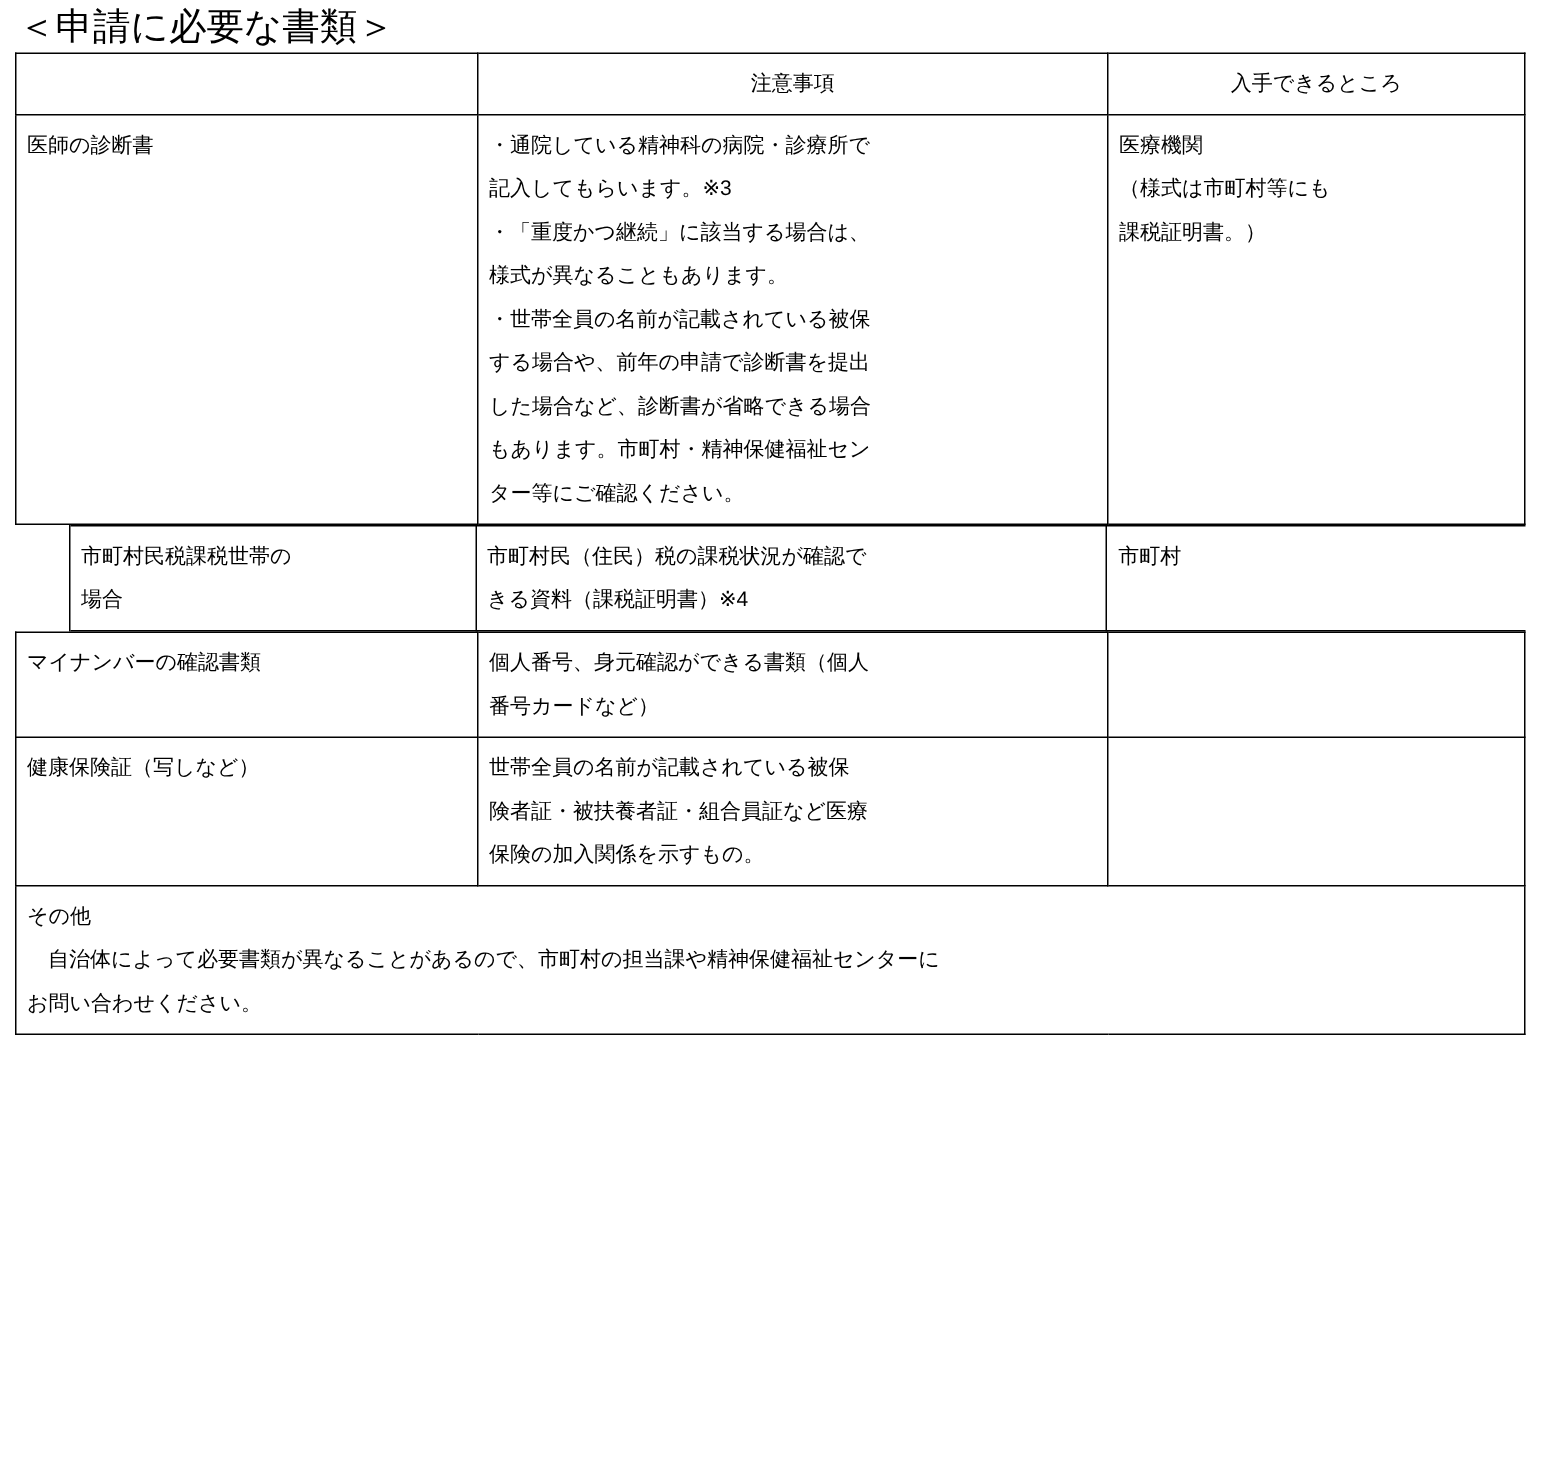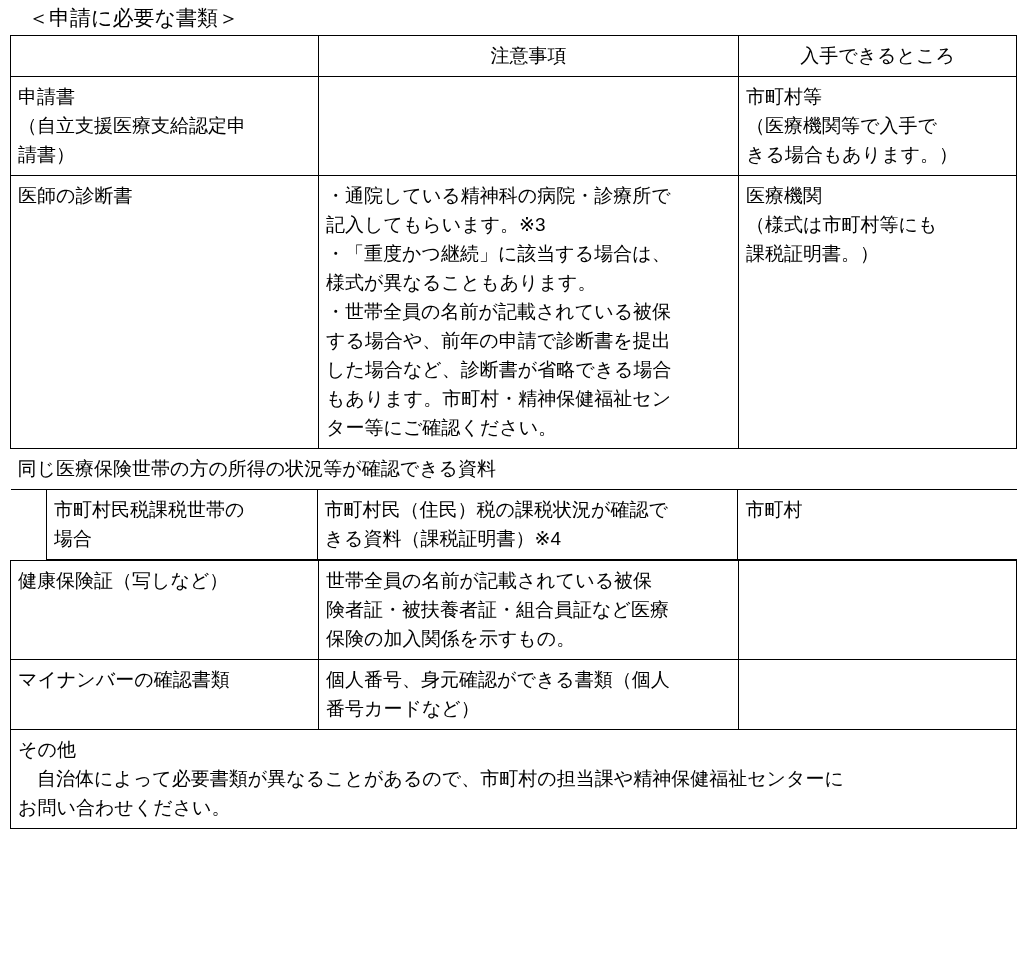--- a/index.html
+++ b/index.html
@@ -15,35 +15,35 @@
     -webkit-font-smoothing: antialiased;
   }
   .page {
     position: relative;
     width: 1028px;
     height: 974px;
     box-sizing: border-box;
     padding: 4px 10px 0 10px;
   }
   .doc-title {
-    font-size: 21px;
+    font-size: 25px;
     line-height: 28px;
-    margin: 0 0 3px 18px;
+    margin: 0 0 3px 2px;
     white-space: nowrap;
   }
   table.doc-table {
     border-collapse: collapse;
     width: 1006px;
     table-layout: fixed;
   }
   table.doc-table td {
     border: 1.5px solid #000000;
     vertical-align: top;
     padding: 5px 7px 6px 7px;
-    font-size: 19px;
+    font-size: 14px;
     line-height: 29px;
   }
   .col-a { width: 308px; }
   .col-b { width: 420px; }
   .col-c { width: 278px; }
   .center { text-align: center; }
   .sp-cell { padding: 0 !important; border: none !important; }
   
   .nested {
     border-collapse: collapse;
@@ -89,33 +89,20 @@
         <col class="col-c">
     </colgroup>
     <tbody>
 
       <tr>
         <td class="center"></td>
         <td class="center">注意事項</td>
         <td class="center">入手できるところ</td>
       </tr>
 
-      <tr>
-        <td>
-          <span class="line">申請書</span>
-          <span class="line">（自立支援医療支給認定申</span>
-          <span class="line">請書）</span>
-        </td>
-        <td></td>
-        <td>
-          <span class="line">市町村等</span>
-          <span class="line">（医療機関等で入手で</span>
-          <span class="line">きる場合もあります。）</span>
-        </td>
-      </tr>
 
       <tr>
         <td>
           <span class="line">医師の診断書</span>
         </td>
         <td>
           <span class="line">・通院している精神科の病院・診療所で</span>
           <span class="line">記入してもらいます。※3</span>
           <span class="line">・「重度かつ継続」に該当する場合は、</span>
           <span class="line">様式が異なることもあります。</span>
@@ -135,23 +122,20 @@
       <tr>
         <td colspan="3" class="sp-cell">
           <table class="nested">
             <colgroup>
               <col style="width:36px">
                 <col style="width:270px">
                 <col style="width:420px">
                 <col style="width:278px">
             </colgroup>
             <tbody>
-              <tr class="nested-first">
-                <td colspan="4" class="lead" style="border-left:none;border-right:none;border-top:none;">同じ医療保険世帯の方の所得の状況等が確認できる資料</td>
-              </tr>
               <tr>
                 <td class="gutter"></td>
                 <td>
                   <span class="line">市町村民税課税世帯の</span>
                   <span class="line">場合</span>
                 </td>
                 <td>
                   <span class="line">市町村民（住民）税の課税状況が確認で</span>
                   <span class="line">きる資料（課税証明書）※4</span>
                 </td>
@@ -159,37 +143,37 @@
                   <span class="line">市町村</span>
                 </td>
               </tr>
             </tbody>
           </table>
         </td>
       </tr>
 
       <tr>
         <td>
+          <span class="line">マイナンバーの確認書類</span>
+        </td>
+        <td>
+          <span class="line">個人番号、身元確認ができる書類（個人</span>
+          <span class="line">番号カードなど）</span>
+        </td>
+        <td></td>
+      </tr>
+
+      <tr>
+        <td>
           <span class="line">健康保険証（写しなど）</span>
         </td>
         <td>
           <span class="line">世帯全員の名前が記載されている被保</span>
           <span class="line">険者証・被扶養者証・組合員証など医療</span>
           <span class="line">保険の加入関係を示すもの。</span>
-        </td>
-        <td></td>
-      </tr>
-
-      <tr>
-        <td>
-          <span class="line">マイナンバーの確認書類</span>
-        </td>
-        <td>
-          <span class="line">個人番号、身元確認ができる書類（個人</span>
-          <span class="line">番号カードなど）</span>
         </td>
         <td></td>
       </tr>
 
       <tr class="row-other">
         <td colspan="3">
           <span class="line">その他</span>
           <span class="line">　自治体によって必要書類が異なることがあるので、市町村の担当課や精神保健福祉センターに</span>
           <span class="line">お問い合わせください。</span>
         </td>

